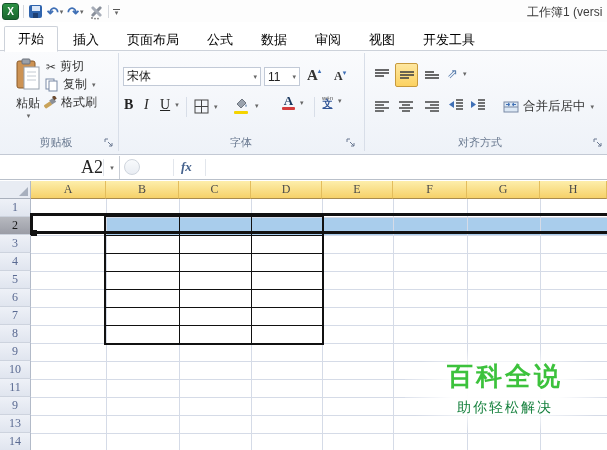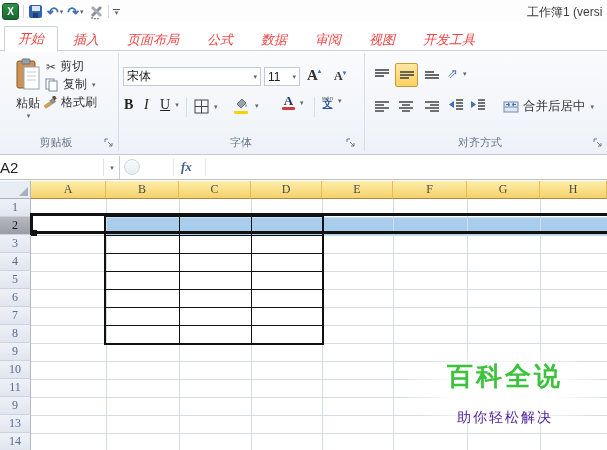--- a/index.html
+++ b/index.html
@@ -16,21 +16,21 @@
   .uglyph{font-size:14px;line-height:14px;color:#3f6fb5;font-weight:bold;}
   .dd{font-size:7px;color:#666;margin-left:1px;}
   .qmore{display:flex;flex-direction:column;align-items:center;line-height:4px;}
   .qmore b{width:7px;border-top:1px solid #555;height:1px;}
   .title{left:527px;top:4px;width:85px;height:15px;overflow:hidden;white-space:nowrap;color:#3c3c3c;font-size:12px;}
   
   .tabrow{left:0;top:22px;width:607px;height:29px;background:#fff;border-bottom:1px solid #cdd2da;}
   .tabs{position:absolute;left:4px;top:4px;display:flex;align-items:flex-end;height:25px;}
   .filetab{height:23px;padding:0 14px;background:linear-gradient(#4ea64e,#2f8a33);border:1px solid #1f6b26;
            border-radius:3px 3px 0 0;color:#fff;display:flex;align-items:center;font-size:13px;margin-right:4px;}
-  .tab{height:23px;padding:0 13px;display:flex;align-items:center;font-size:13px;color:#ef4444;margin-right:2px;font-style:italic;}
+  .tab{height:23px;padding:0 13px;display:flex;align-items:center;font-size:13px;color:#000000;margin-right:2px;}
   .tab.active{background:#fff;border:1px solid #cdd2da;border-bottom:1px solid #fff;border-radius:2px 2px 0 0;
               position:relative;z-index:3;margin-bottom:-1px;height:24px;}
   
   .ribbon{left:0;top:51px;width:607px;height:104px;background:linear-gradient(#fafbfd,#eef2f8);
           border-bottom:1px solid #c3c9d4;}
   .gsep{width:1px;background:#d8dee8;top:2px;height:98px;}
   .glabel{bottom:4px;font-size:11px;color:#68788f;text-align:center;}
   .launch{bottom:5px;width:11px;height:11px;}
   .rbtn-lab{font-size:12px;color:#333;}
   .combo{background:#fff;border:1px solid #c2cad7;display:flex;align-items:center;padding:0 3px;height:19px;}
@@ -39,21 +39,21 @@
   .bigA{font-family:"Liberation Serif",serif;font-weight:bold;color:#333;}
   .selbtn{background:linear-gradient(#fee7a0,#fcd261);border:1px solid #c79a3d;border-radius:2px;}
   .row{display:flex;align-items:center;gap:4px;}
   .bar{height:3px;border-radius:1px;}
   .wen{display:flex;flex-direction:column;align-items:center;line-height:6px;}
   .wen .py{font-size:6px;color:#555;}
   .wen .zi{font-size:10px;color:#2f5496;font-weight:bold;}
   
   .fbar{left:0;top:156px;width:607px;height:24px;background:#fff;border-bottom:1px solid #b9c0ca;}
   .namebox{left:0;top:0;width:120px;height:23px;border-right:1px solid #c9ced6;display:flex;align-items:center;}
-  .namebox .val{flex:1;text-align:left;font-family:Liberation Sans, sans-serif;font-size:15px;color:#222;}
+  .namebox .val{flex:1;text-align:right;font-family:Liberation Serif, serif;font-size:18px;color:#222;}
   .nbdd{width:15px;height:17px;border-left:1px solid #e0e4ea;display:flex;align-items:center;justify-content:center;}
   .fcircle{left:124px;top:3px;width:16px;height:16px;border-radius:50%;border:1px solid #cfd5dd;
            background:linear-gradient(#f8fafc,#e9edf3);}
   .fxsep{top:3px;width:1px;height:17px;background:#e2e6ec;}
   .fx{left:181px;top:3px;font-family:Liberation Serif, serif;font-style:italic;font-weight:bold;
       font-size:13px;color:#44618c;}
   
   .sheet{left:0;top:180px;width:607px;height:270px;background:#fff;overflow:hidden;}
   .colhdr{top:1px;height:18px;background:linear-gradient(#fdeeab,#f6d169);border-right:1px solid #e3bd5c;
           border-bottom:1px solid #a98b4e;color:#4a4a4a;font-family:"Liberation Serif",serif;font-size:12px;
@@ -401,16 +401,16 @@
       <div class="abs blk" style="left:106px;top:91px;width:216px;height:1px;"></div>
       <div class="abs blk" style="left:106px;top:109px;width:216px;height:1px;"></div>
       <div class="abs blk" style="left:106px;top:127px;width:216px;height:1px;"></div>
       <div class="abs blk" style="left:106px;top:145px;width:216px;height:1px;"></div>
       <div class="abs blk" style="left:31px;top:33px;width:576px;height:3px;"></div>
       <div class="abs blk" style="left:31px;top:51px;width:576px;height:3px;"></div>
       <div class="abs blk" style="left:30px;top:33px;width:3px;height:22px;"></div>
       <div class="abs blk" style="left:31px;top:50px;width:6px;height:6px;"></div>
       <div class="abs" style="left:405px;top:170px;width:200px;height:80px;background:radial-gradient(ellipse at center, rgba(255,255,255,0.97) 40%, rgba(255,255,255,0) 78%);"></div>
       <div class="abs wm-title" style="left:415px;top:179px;width:180px;color:#3cc23c;font-family:Liberation Serif, serif;">百科全说</div>
-      <div class="abs wm-sub" style="left:415px;top:229px;width:180px;color:#4c1d95;">助你轻松解决</div>
+      <div class="abs wm-sub" style="left:415px;top:219px;width:180px;color:#15803d;">助你轻松解决</div>
     </div>
 
 </div>
 
 </body></html>

